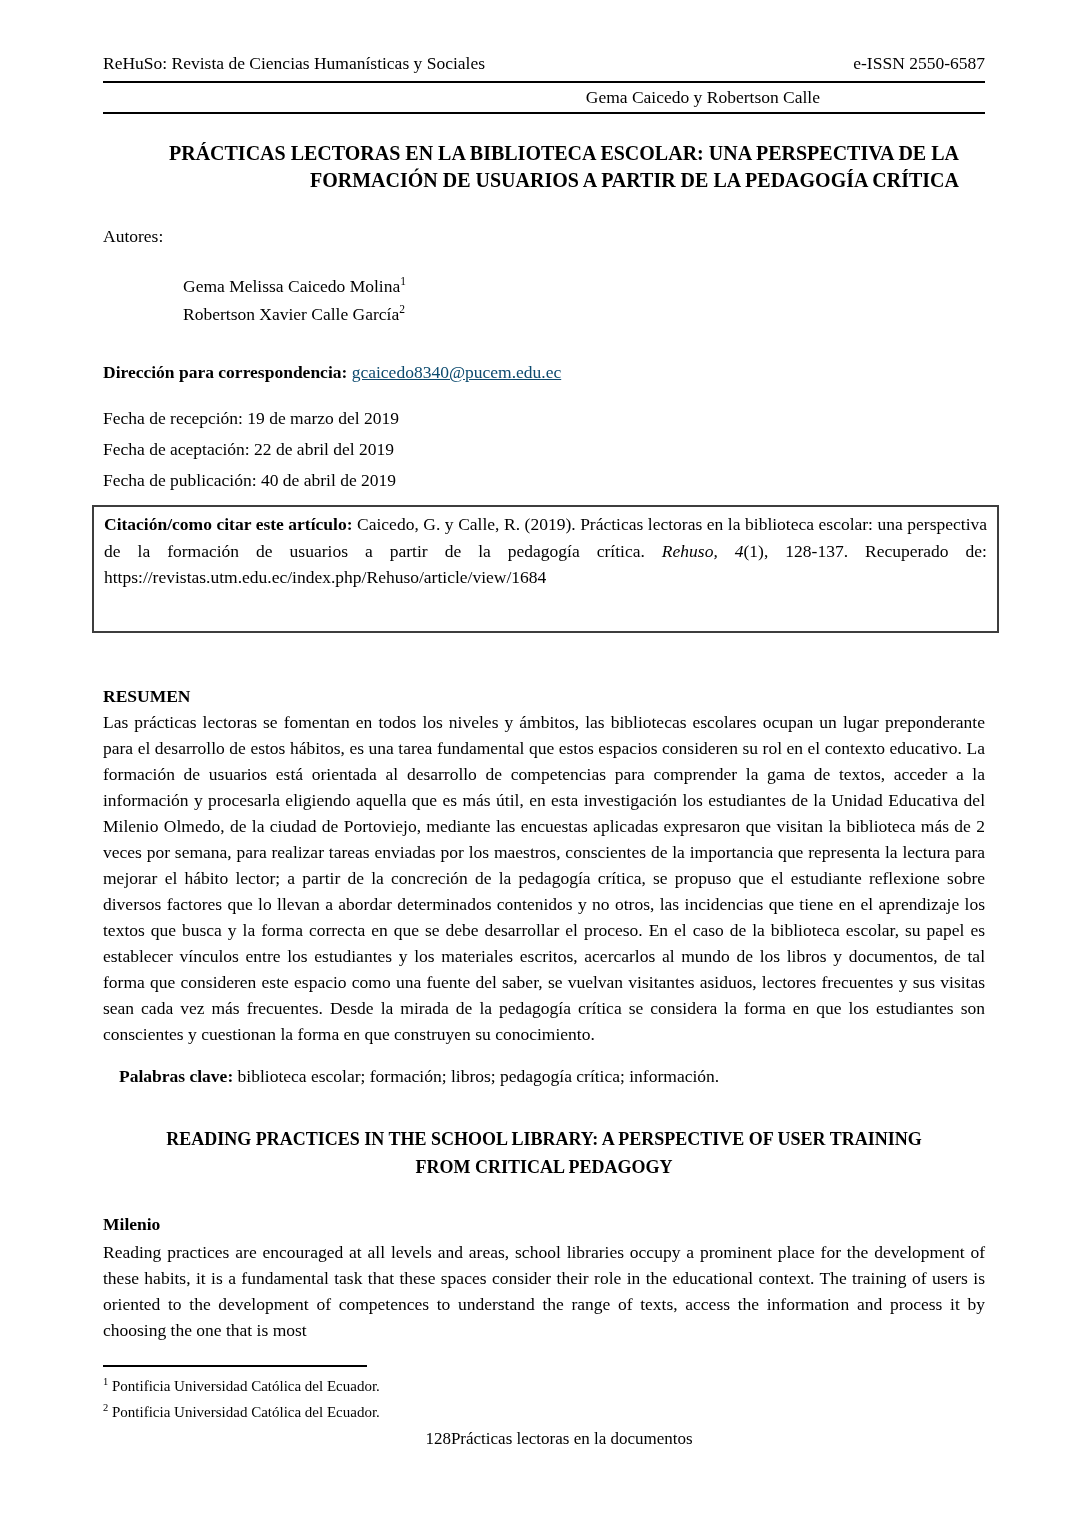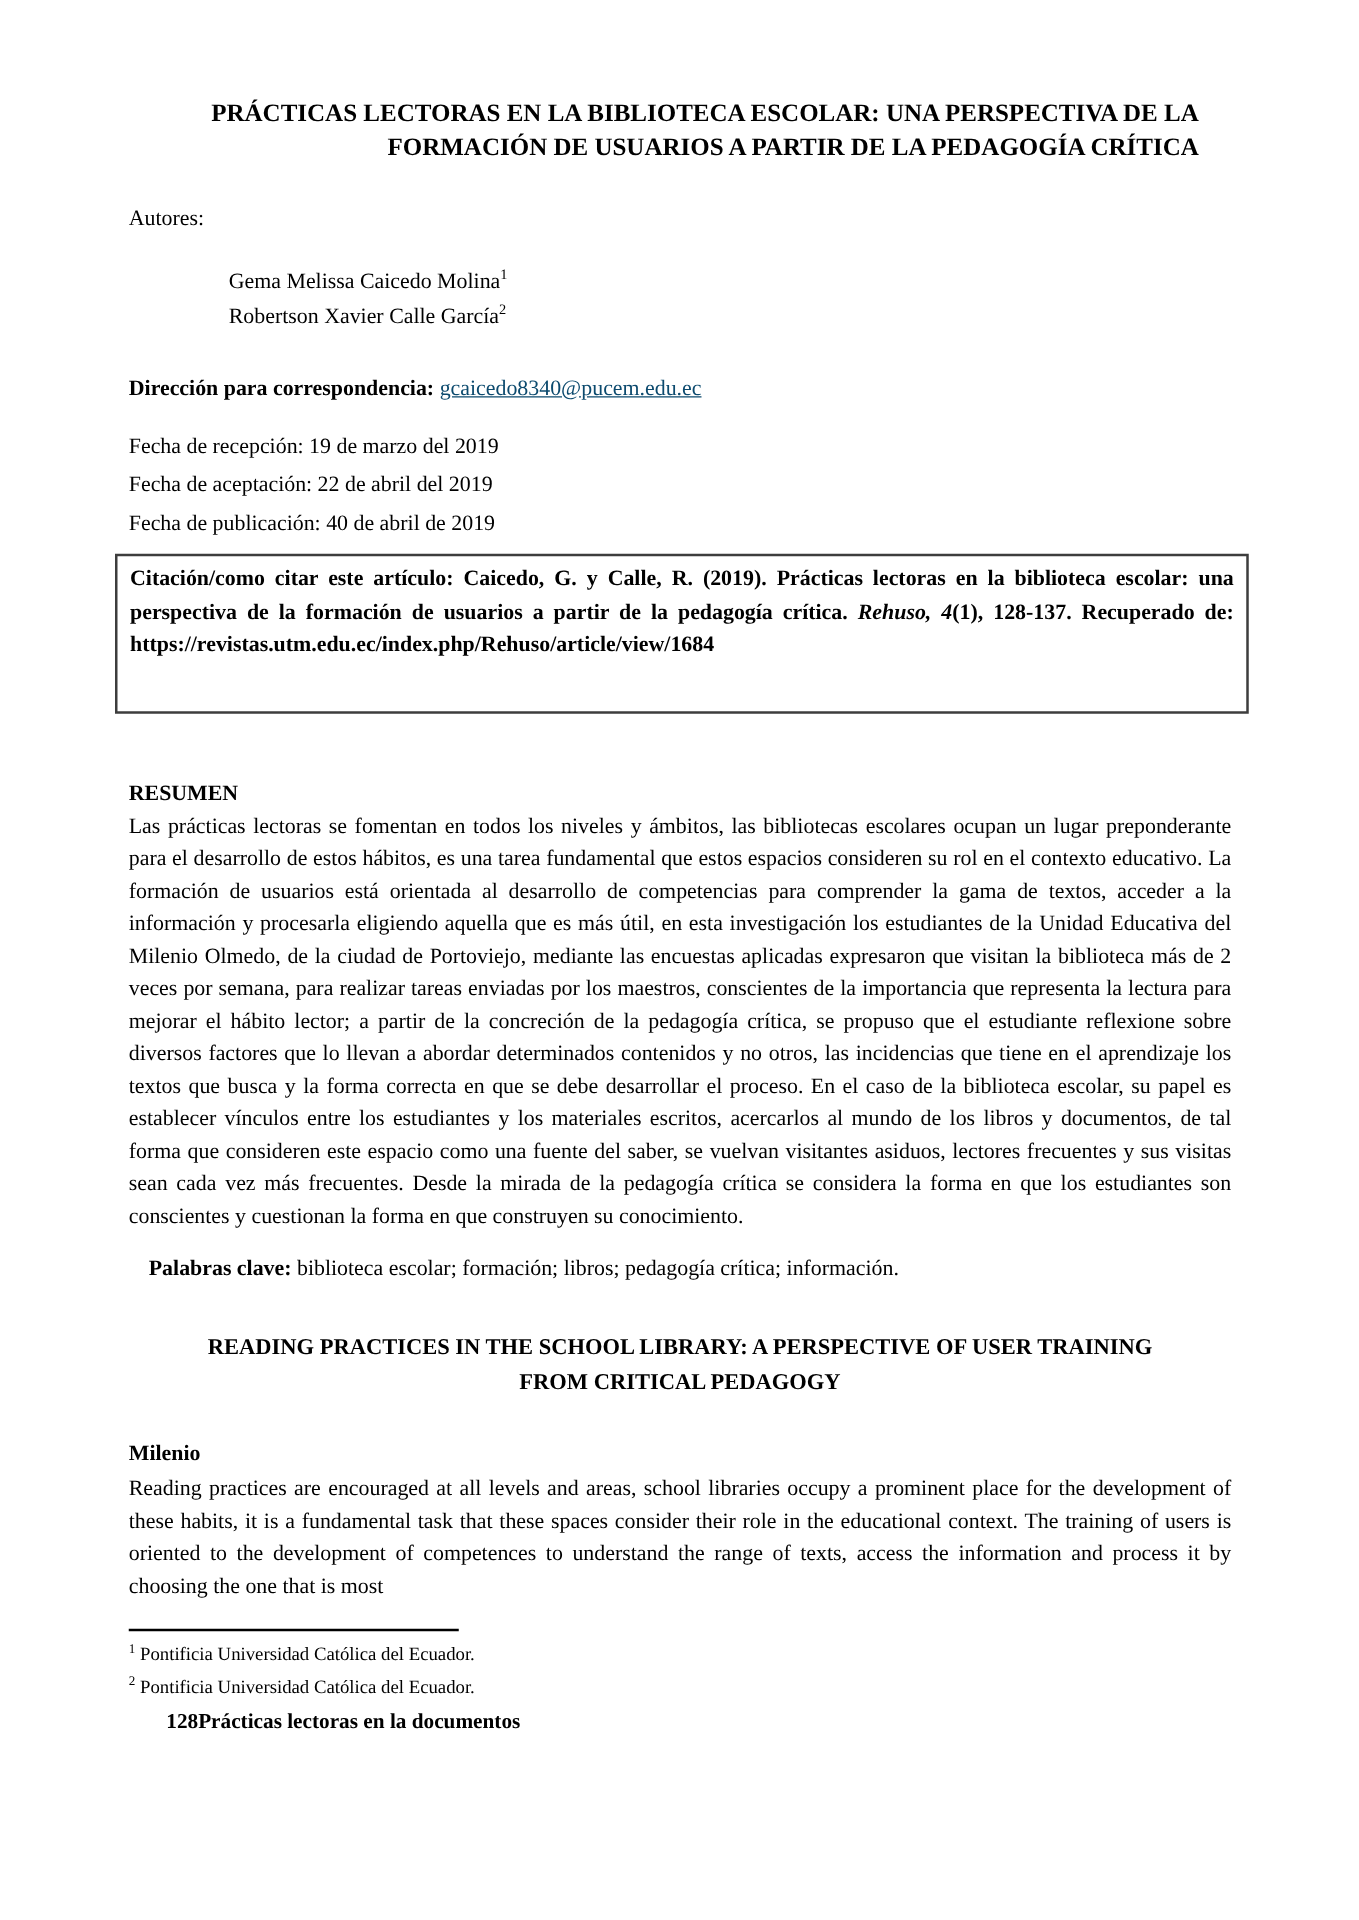--- a/index.html
+++ b/index.html
@@ -45,21 +45,20 @@
   sup.ref { font-size: 11.5px; vertical-align: super; line-height: 0; }
   .correspondence { margin: 32px 0 0; font-size: 17.5px; line-height: 24px; }
   .email-link { color: #0c4a6e; text-decoration: underline; cursor: pointer; }
   .dates-block { margin-top: 24px; }
   .date-line { margin: 0 0 11px; font-size: 17.5px; line-height: 20px; }
   
   .citation-box {
     margin: 15px -14px 0 -11px;
     border: 2px solid #3d3d3d;
     padding: 4px 10px 40px 10px;
-    font-weight: bold;
   }
   .citation-text {
     margin: 0;
     font-size: 17.5px;
     line-height: 26.5px;
     text-align: justify;
   }
   
   .resumen-section { margin-top: 50px; }
   .section-heading { margin: 0; font-size: 17.5px; font-weight: bold; line-height: 26px; }
@@ -78,34 +77,44 @@
   .footnote-sep {
     border: 0;
     border-top: 2px solid #000;
     width: 264px;
     margin: 22px 0 8px;
   }
   .footnote-line { margin: 0 0 3px; font-size: 15px; line-height: 23px; }
   sup.fn-marker { font-size: 10.5px; vertical-align: super; line-height: 0; }
   .footer-row {
     display: flex;
-    justify-content: flex-start;
+    justify-content: center;
     align-items: baseline;
     margin-top: 4px;
     font-size: 17px;
     line-height: 22px;
-    font-weight: bold;
   }
   .page-number { padding-left: 30px; }
 </style>
 </head>
 <body>
 
 <div class="page">
 
+  <header>
+    <div class="header-top">
+      <span>ReHuSo: Revista de Ciencias Humanísticas y Sociales</span>
+      <span>e-ISSN 2550-6587</span>
+    </div>
+    <hr class="rule">
+    <div class="running-row">
+      <span>Gema Caicedo y Robertson Calle</span>
+    </div>
+    <hr class="rule">
+  </header>
 
   <h1 class="title-es">PRÁCTICAS LECTORAS EN LA BIBLIOTECA ESCOLAR: UNA PERSPECTIVA DE LA FORMACIÓN DE USUARIOS A PARTIR DE LA PEDAGOGÍA CRÍTICA</h1>
 
   <p class="authors-label">Autores:</p>
 
   <div class="authors-block">
     <p class="author-line"><span>Gema Melissa Caicedo Molina</span><sup class="ref">1</sup></p>
     <p class="author-line"><span>Robertson Xavier Calle García</span><sup class="ref">2</sup></p>
   </div>
 

